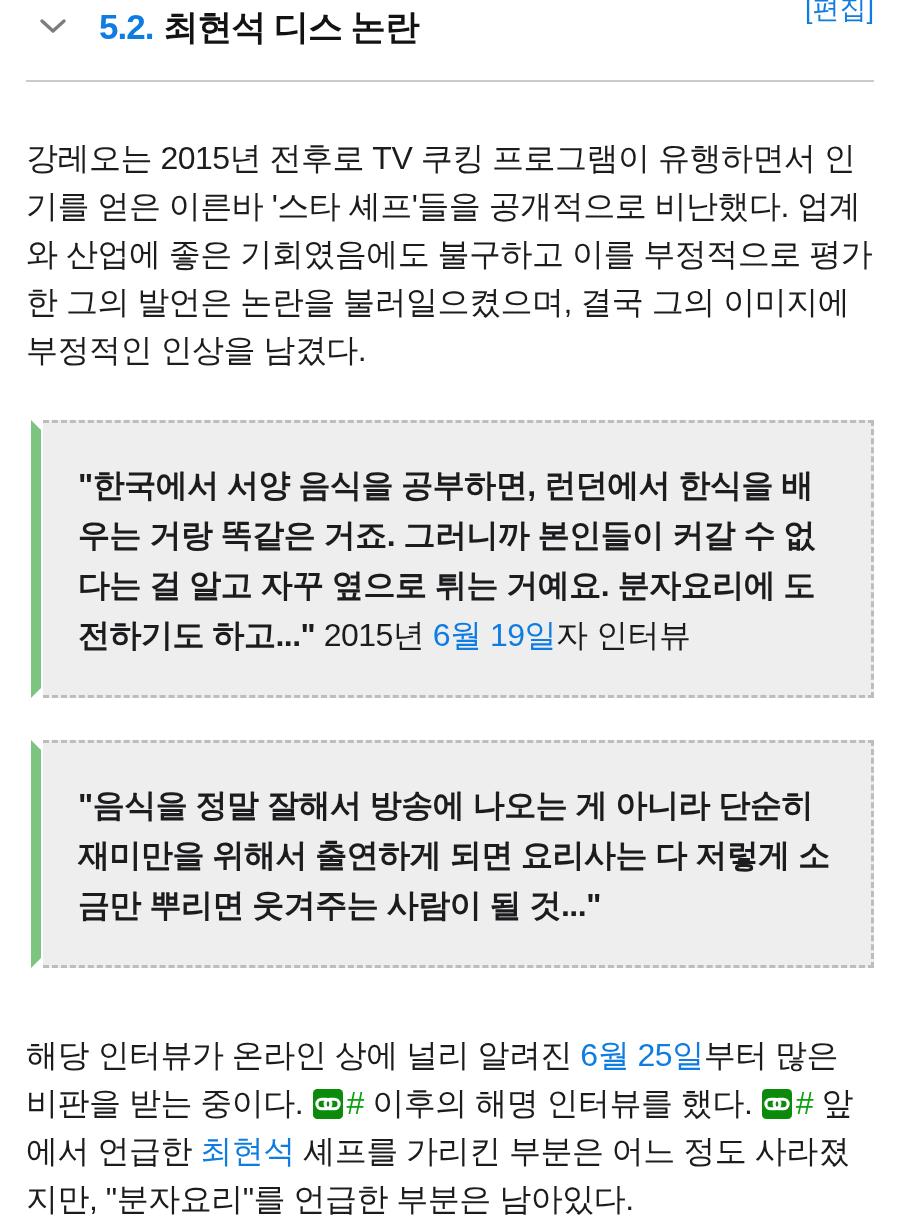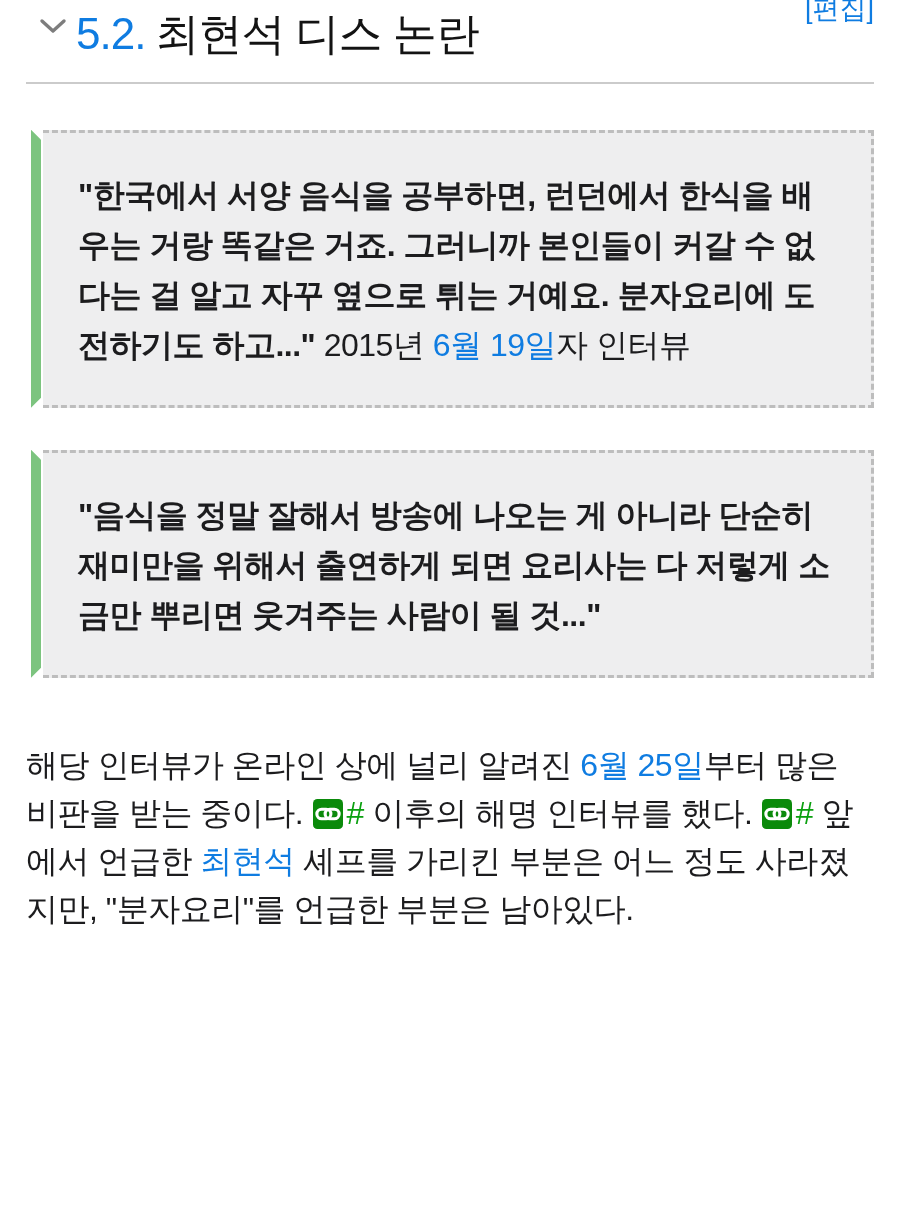--- a/index.html
+++ b/index.html
@@ -23,21 +23,21 @@
   }
   .page{padding:0 26px;position:relative;}
 
   
   .section-header{position:relative;padding-top:2px;min-height:64px;}
   .collapse-btn{
     position:absolute;left:12px;top:16px;width:30px;height:22px;
     background:none;border:none;padding:0;cursor:pointer;
   }
   .heading{
-    margin:0 0 0 50px;font-size:44px;font-weight:400;line-height:1.45;
+    margin:0 0 0 73px;font-size:35px;font-weight:700;line-height:1.45;
     letter-spacing:-1px;color:var(--heading-text);white-space:nowrap;
     text-decoration:none;display:block;
   }
   .heading .num{color:var(--link-blue);margin-right:10px;}
   .edit-link{
     position:absolute;right:0;top:-9px;font-size:27px;
     color:var(--link-blue);text-decoration:none;font-weight:400;
   }
   .divider{border:none;border-top:2px solid var(--divider);margin:16px 0 0;}
 
@@ -84,20 +84,21 @@
       </span>
     </button>
     <a class="heading">
       <span class="num">5.2.</span><span class="ttl">최현석 디스 논란</span>
     </a>
     <a class="edit-link">[편집]</a>
   </header>
 
   <hr class="divider">
 
+  <p class="para intro"><span class="run">강레오는 2015년 전후로 TV 쿠킹 프로그램이 유행하면서 인기를 얻은 이른바 '스타 셰프'들을 공개적으로 비난했다. 업계와 산업에 좋은 기회였음에도 불구하고 이를 부정적으로 평가한 그의 발언은 논란을 불러일으켰으며, 결국 그의 이미지에 부정적인 인상을 남겼다.</span></p>
 
   <div class="bq">
     <span class="bq-bar"></span>
     <div class="bq-box">
       <p class="para"><b class="qrun">"한국에서 서양 음식을 공부하면, 런던에서 한식을 배우는 거랑 똑같은 거죠. 그러니까 본인들이 커갈 수 없다는 걸 알고 자꾸 옆으로 튀는 거예요. 분자요리에 도전하기도 하고..."</b><span class="run"> 2015년 </span><a class="blue">6월</a><span class="run"> </span><a class="blue">19일</a><span class="run">자 인터뷰</span></p>
     </div>
   </div>
 
   <div class="bq">
     <span class="bq-bar"></span>

